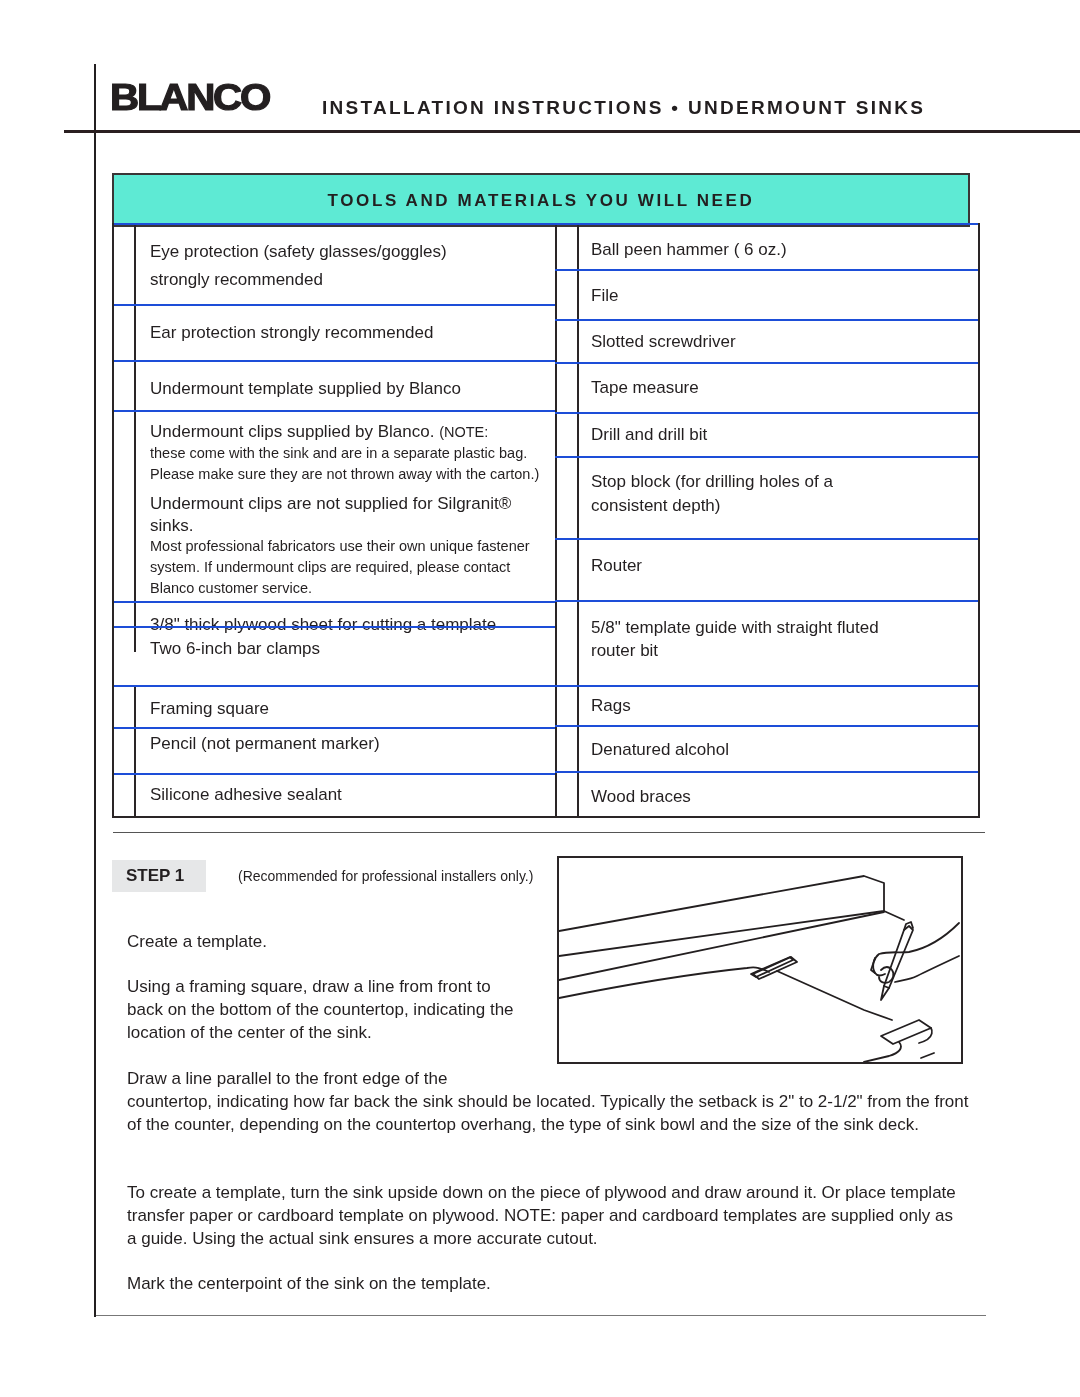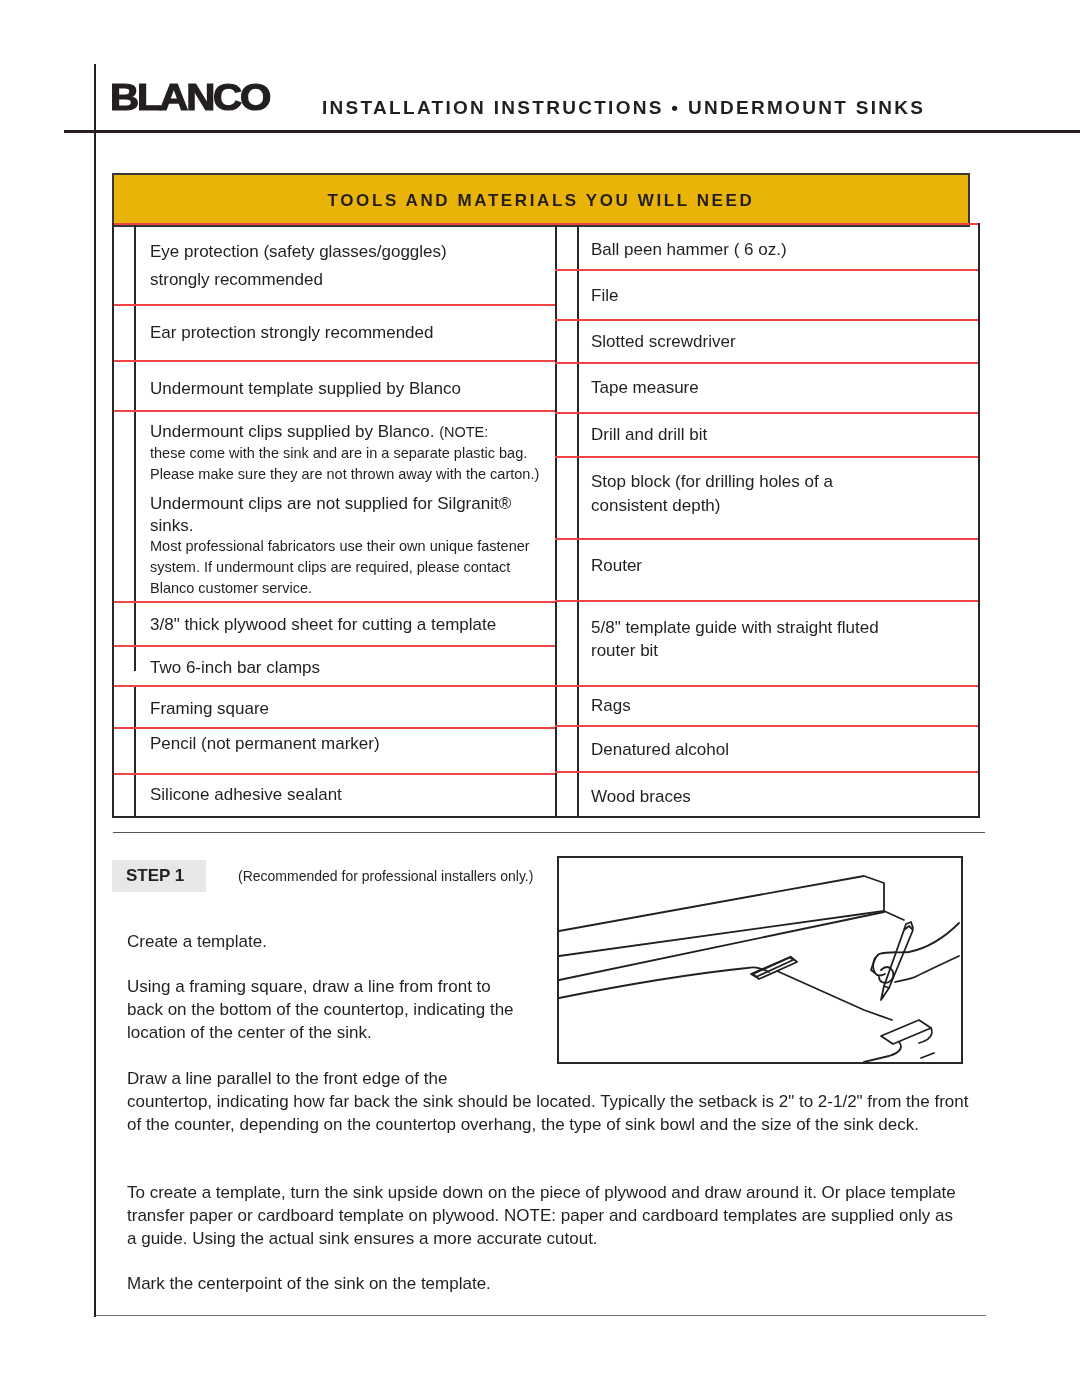--- a/index.html
+++ b/index.html
@@ -7,26 +7,26 @@
          font-family: "Liberation Sans", sans-serif; color: #231f20; }
   .abs { position: absolute; }
   .vline-left { left: 94px; top: 64px; width: 2px; height: 1253px; background: #231f20; }
   .header-rule { left: 64px; top: 130px; width: 1016px; height: 3px; background: #2a1f20; }
   .bottom-rule { left: 96px; top: 1315px; width: 890px; height: 1px; background: #777; }
   .logo { left: 110px; top: 77px; font-family: "Liberation Sans", sans-serif; font-weight: 900;
           font-size: 36px; letter-spacing: -2px; color: #231f20; transform: scaleX(1.12); transform-origin: left;
           -webkit-text-stroke: 1.2px #231f20; }
   .title { left: 322px; top: 97px; font-weight: 700; font-size: 19px; letter-spacing: 2.3px; color: #231f20; }
 
-  .tools-header { left: 112px; top: 173px; width: 854px; height: 50px; background: #eab308;
+  .tools-header { left: 112px; top: 173px; width: 854px; height: 50px; background: #5eead4;
                   border: 2px solid #3a3536; display: flex; align-items: center; justify-content: center; }
   .tools-header span { font-weight: 900; font-size: 17px; letter-spacing: 2.6px; padding-top: 2px; }
 
   .table { position: absolute; border-left: 2px solid #2a2526; border-right: 2px solid #2a2526; border-bottom: 2px solid #2a2526; }
-  .row { position: absolute; left: 0; right: 0; border-top: 2px solid #ef4444; box-sizing: border-box; }
+  .row { position: absolute; left: 0; right: 0; border-top: 2px solid #1d4ed8; box-sizing: border-box; }
   .row .chk { position: absolute; left: 0; top: 0; bottom: 0; width: 20px; border-right: 2px solid #2a2526; }
   .row .txt { position: absolute; left: 36px; right: 8px; font-size: 17px; line-height: 24px; color: #231f20; }
   .row .small { font-size: 14.5px; line-height: 21px; }
 
   .sep-rule { left: 113px; top: 832px; width: 872px; height: 1px; background: #555; }
   .step-badge { left: 112px; top: 860px; width: 94px; height: 32px; background: #e6e7e8;
                 font-weight: 700; font-size: 17px; line-height: 32px; padding-left: 14px; box-sizing: border-box; }
   .step-note { left: 238px; top: 864px; font-size: 14px; line-height: 25px; width: 300px; }
   .p { font-size: 17px; line-height: 23px; color: #231f20; }
   .illus { left: 557px; top: 856px; width: 406px; height: 208px; border: 2px solid #2a2526; box-sizing: border-box; }
@@ -62,21 +62,21 @@
       <div style="font-size:17px; line-height:22px;"><span>Undermount clips supplied by Blanco.</span> <span class="small" style="font-size:14.5px;">(NOTE:</span></div>
       <div class="small" style="font-size:14.5px; line-height:21px;">these come with the sink and are in a separate plastic bag. Please make sure they are not thrown away with the carton.)</div>
       <div style="font-size:17px; line-height:22px;margin-top:8px;">Undermount clips are not supplied for Silgranit® sinks.</div>
       <div class="small" style="font-size:14.5px; line-height:21px; margin-top:-1px;">Most professional fabricators use their own unique fastener system. If undermount clips are required, please contact Blanco customer service.</div>
     </div>
   </div>
   <div class="row" style="top:378px; height:44px;">
     <div class="chk"></div>
     <div class="txt" style="top:10px;">3/8" thick plywood sheet for cutting a template</div>
   </div>
-  <div class="row" style="top:422px; height:26px;">
+  <div class="row" style="top:403px; height:26px;">
     <div class="chk"></div>
     <div class="txt" style="top:9px;">Two 6-inch bar clamps</div>
   </div>
   <div class="row" style="top:462px; height:42px;">
     <div class="chk"></div>
     <div class="txt" style="top:10px;">Framing square</div>
   </div>
   <div class="row" style="top:504px; height:46px;">
     <div class="chk"></div>
     <div class="txt" style="top:3px;">Pencil (not permanent marker)</div>

